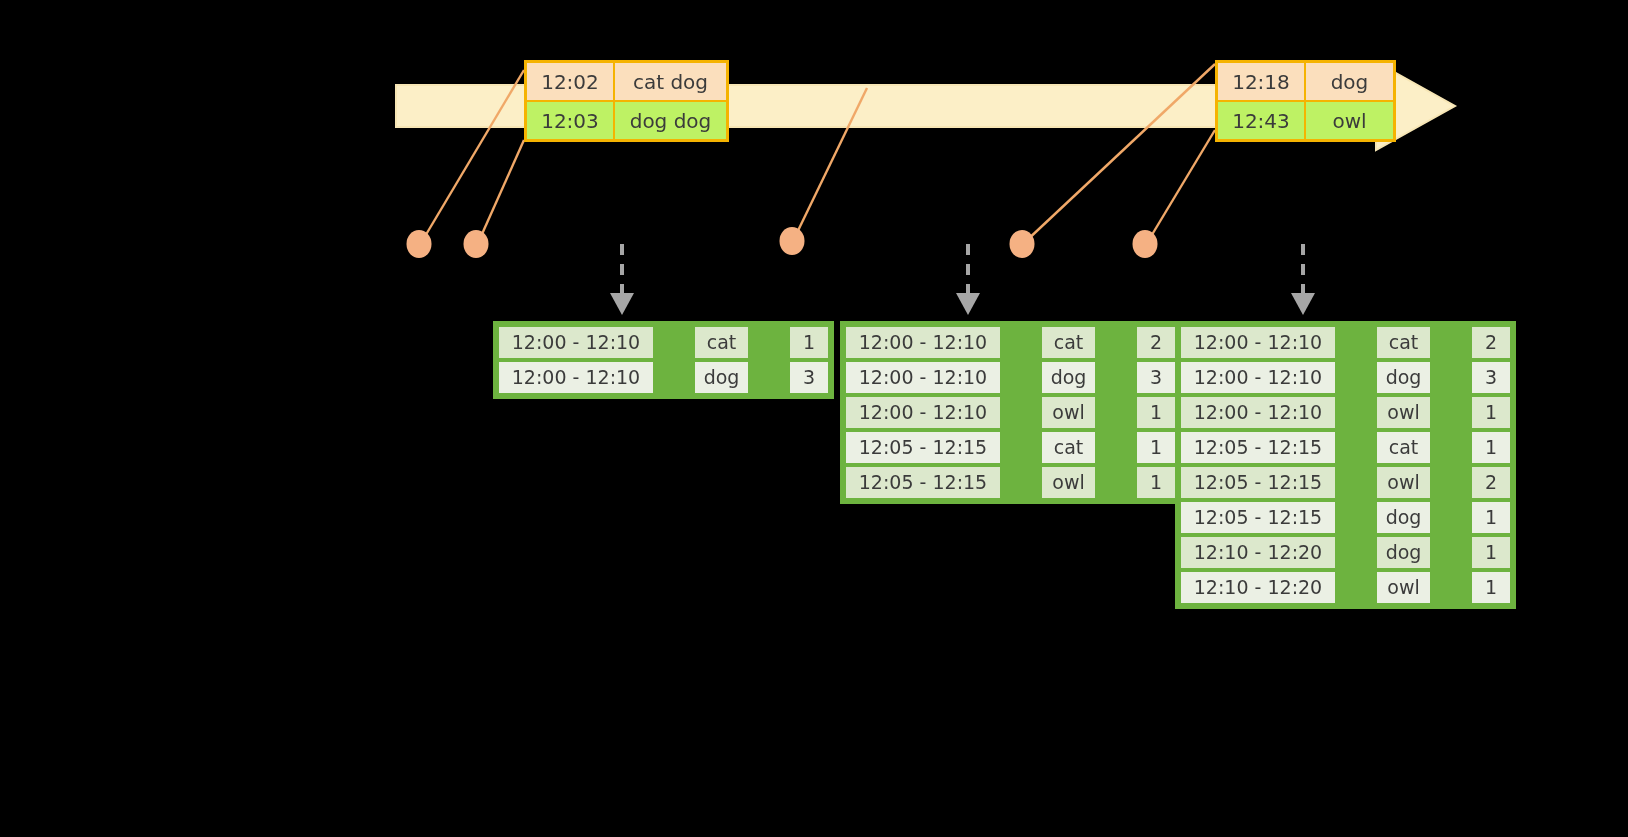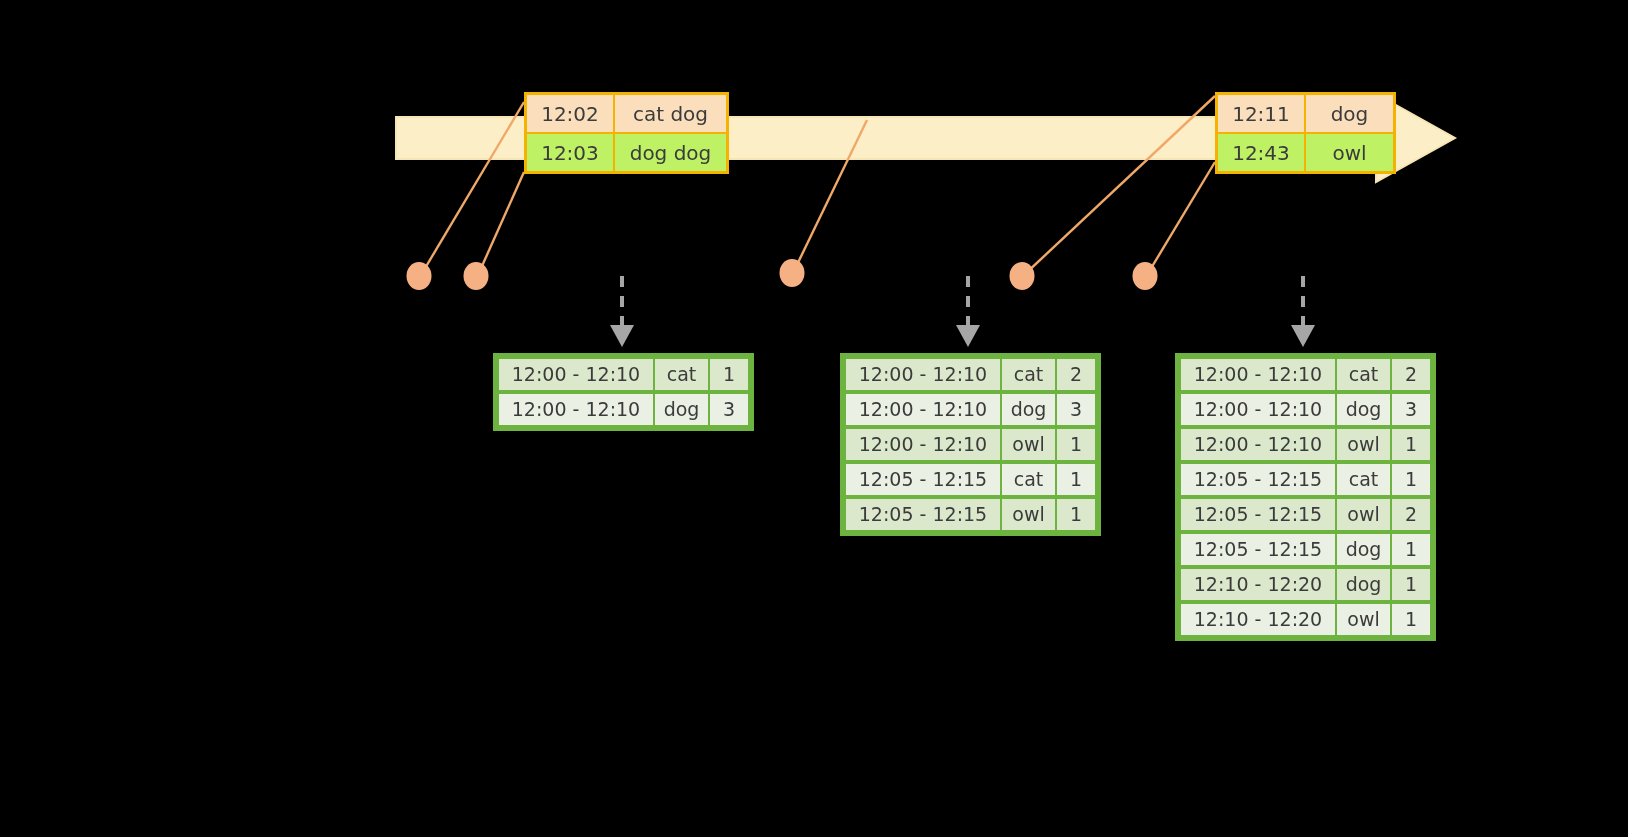--- a/index.html
+++ b/index.html
@@ -1,20 +1,20 @@
 <!DOCTYPE html>
 <html><head>
 <meta charset="utf-8">
 <style>
   html,body{margin:0;padding:0;background:#000;}
   body{
     width:1628px;height:837px;position:relative;overflow:hidden;
     font-family:"DejaVu Sans","Liberation Sans",sans-serif;
   }
-  #stage{position:absolute;inset:0;margin-top:32px;}
+  #stage{position:absolute;inset:0;}
   svg.layer{position:absolute;left:0;top:0;width:1628px;height:837px;pointer-events:none;}
 
   
   .evt-box{
     position:absolute;
     border:3px solid #F5B301;
     box-sizing:border-box;
     z-index:5;
     background:#FDF2DC;
   }
@@ -37,21 +37,21 @@
   .evt-cell.payload{flex:1;}
 
   
   .res-table{
     position:absolute;
     border:4px solid #6DB33F;
     box-sizing:border-box;
     background:#6DB33F;
     z-index:5;
   }
-  .res-row{display:flex;}
+  .res-row{display:flex;gap:40px;}
   .res-cell{
     display:flex;align-items:center;justify-content:center;
     height:31px;
     font-size:19px;
     color:#3b3b3b;
     line-height:1;
     white-space:nowrap;
     margin:2px 1px;
   }
   .res-row .res-cell:first-child{margin-left:2px;}
@@ -112,21 +112,21 @@
     </div>
     <div class="evt-row shade-b">
       <div class="evt-cell time">12:03</div>
       <div class="evt-cell payload">dog dog</div>
     </div>
   </div>
 
 
   <div class="evt-box" style="left:1215px;top:60px;width:181px;">
     <div class="evt-row shade-a">
-      <div class="evt-cell time">12:11</div>
+      <div class="evt-cell time">12:18</div>
       <div class="evt-cell payload">dog</div>
     </div>
     <div class="evt-row shade-b">
       <div class="evt-cell time">12:43</div>
       <div class="evt-cell payload">owl</div>
     </div>
   </div>
 
   <div class="res-table" id="res1" style="left:493px;top:321px;">
       <div class="res-row tone-a">

